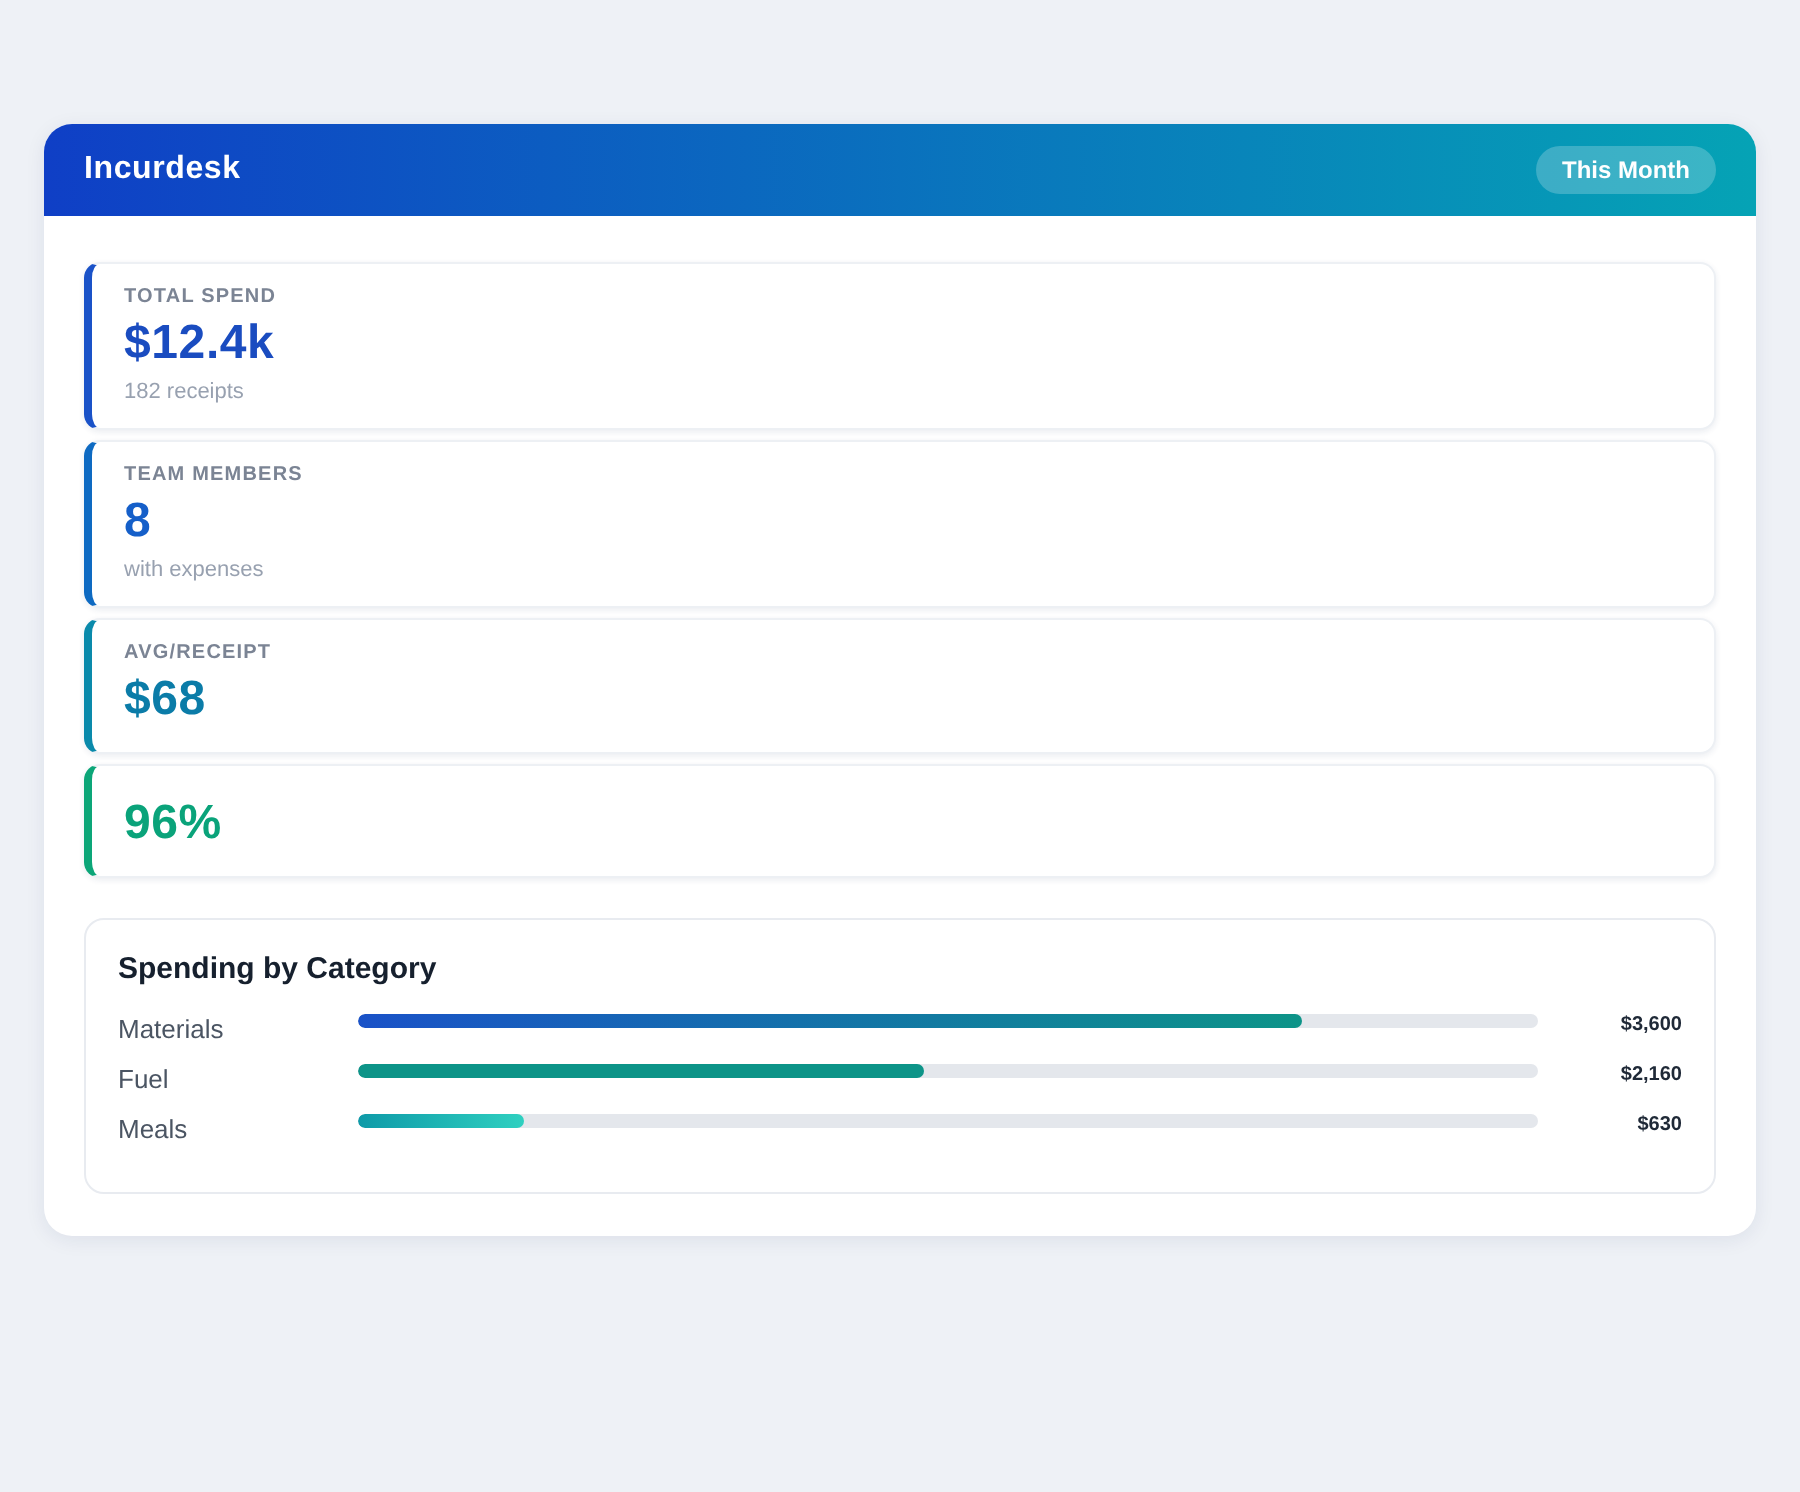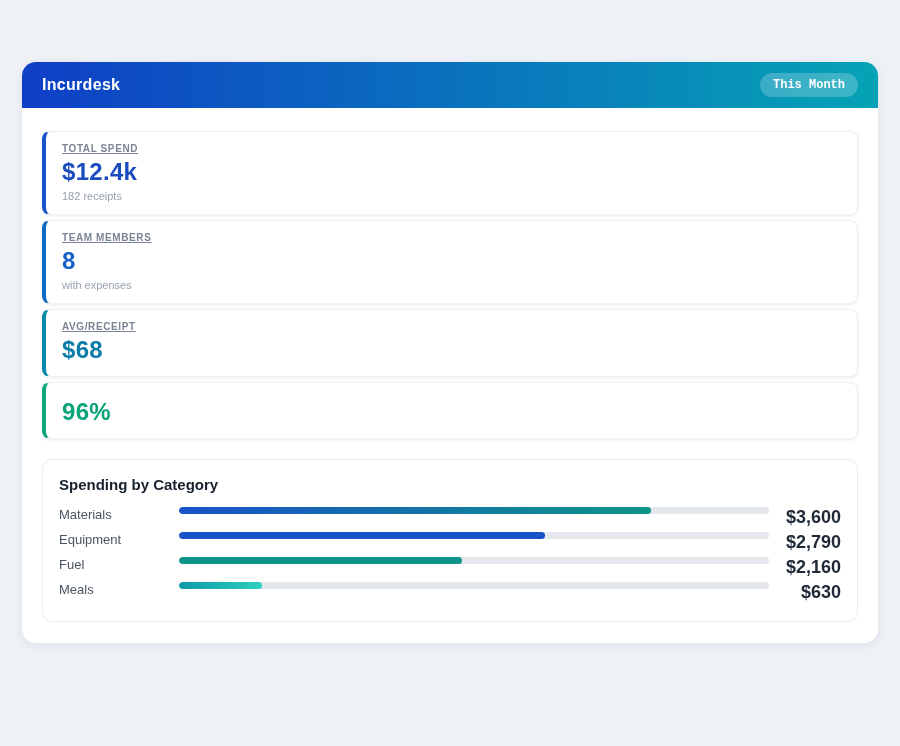--- a/index.html
+++ b/index.html
@@ -29,21 +29,21 @@
     color: #ffffff;
     font-size: 16px;
     font-weight: bold;
     letter-spacing: 0.3px;
   }
   .badge {
     background: rgba(255, 255, 255, 0.22);
     color: #ffffff;
     font-size: 12px;
     font-weight: bold;
-    font-family: Liberation Mono, monospace;
+    font-family: Liberation Sans, sans-serif;
     padding: 5px 13px;
     border-radius: 13px;
     border: none;
     cursor: pointer;
   }
   .content { padding: 23px 20px 21px; }
   .stats {
     display: flex;
     flex-direction: column;
     gap: 5px;
@@ -56,21 +56,20 @@
     border-radius: 8px;
     box-shadow: 0 1px 3px rgba(20, 40, 90, 0.09);
     padding: 11px 16px 12px;
   }
   .stat-label {
     font-size: 10px;
     font-weight: bold;
     color: #7b8494;
     letter-spacing: 0.6px;
     text-transform: uppercase;
-    text-decoration: underline;
   }
   .stat-value {
     font-size: 24px;
     font-weight: bold;
     color: var(--value-color, #1a52c8);
     margin-top: 4px;
     letter-spacing: 0.3px;
   }
   .stat-sub {
     font-size: 11px;
@@ -107,21 +106,21 @@
     margin-right: 10px;
     overflow: hidden;
   }
   .category-fill {
     height: 100%;
     border-radius: 4px;
   }
   .category-amount {
     width: 62px;
     text-align: right;
-    font-size: 18px;
+    font-size: 10px;
     font-weight: bold;
     color: #1f2937;
     flex-shrink: 0;
   }
 </style>
 </head>
 <body style="background: rgb(238, 241, 246);">
 
 <div class="app-card">
 
@@ -163,27 +162,20 @@
       <div>
 
           <div class="category-row">
             <div class="category-label">Materials</div>
             <div class="category-track">
               <div class="category-fill" style="width: 80%; background: linear-gradient(90deg, rgb(26, 82, 200), rgb(13, 148, 136));"></div>
             </div>
             <div class="category-amount">$3,600</div>
           </div>
 
-          <div class="category-row">
-            <div class="category-label">Equipment</div>
-            <div class="category-track">
-              <div class="category-fill" style="width: 62%; background: rgb(26, 82, 200);"></div>
-            </div>
-            <div class="category-amount">$2,790</div>
-          </div>
 
           <div class="category-row">
             <div class="category-label">Fuel</div>
             <div class="category-track">
               <div class="category-fill" style="width: 48%; background: rgb(13, 148, 136);"></div>
             </div>
             <div class="category-amount">$2,160</div>
           </div>
 
 

